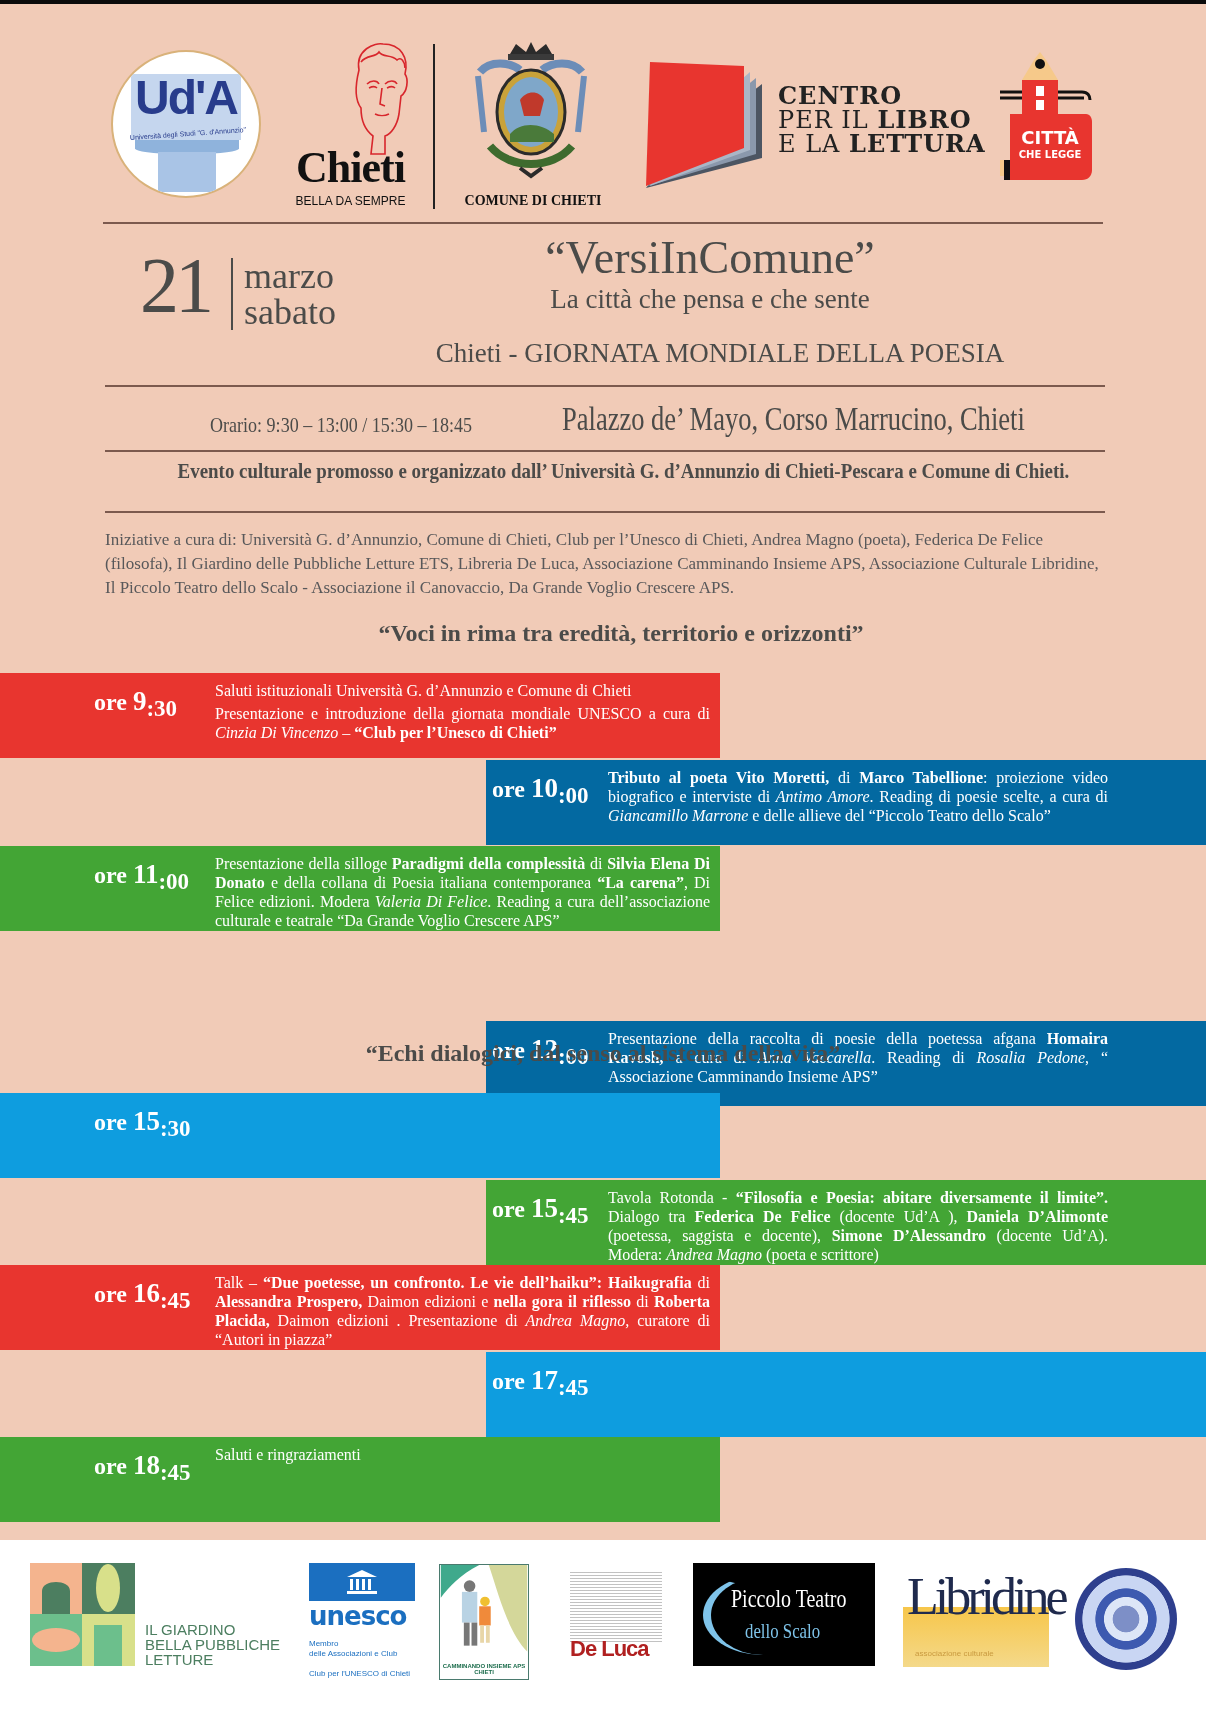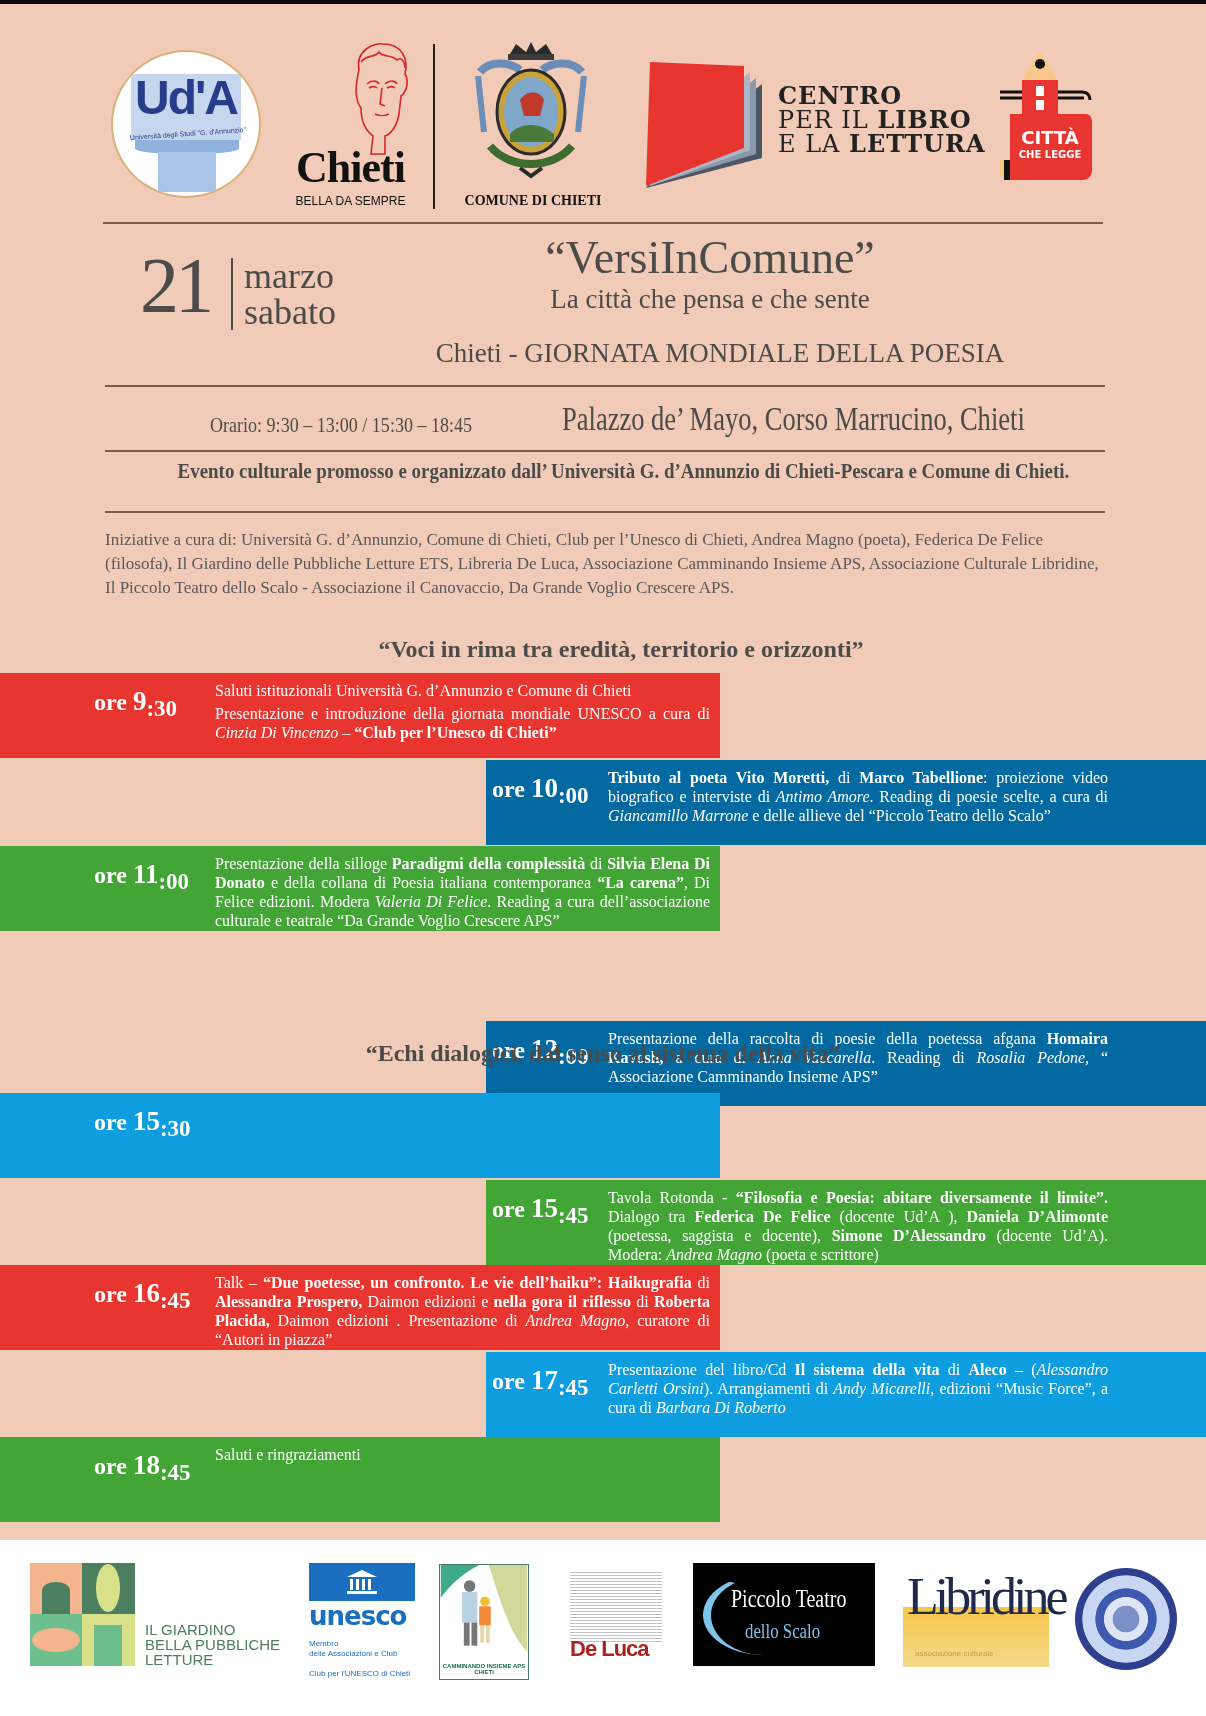--- a/index.html
+++ b/index.html
@@ -173,21 +173,21 @@
 <div class="abs venue">Palazzo de’ Mayo, Corso Marrucino, Chieti</div>
 
 <div class="abs rule" style="left:105px; top:450px; width:1000px;"></div>
 
 <div class="abs promo"><span>Evento culturale promosso e organizzato dall’ Università G. d’Annunzio di Chieti-Pescara e Comune di Chieti.</span></div>
 
 <div class="abs rule" style="left:105px; top:511px; width:1000px;"></div>
 
 <div class="abs credits">Iniziative a cura di: Università G. d’Annunzio, Comune di Chieti, Club per l’Unesco di Chieti, Andrea Magno (poeta), Federica De Felice (filosofa), Il Giardino delle Pubbliche Letture ETS, Libreria De Luca, Associazione Camminando Insieme APS, Associazione Culturale Libridine, Il Piccolo Teatro dello Scalo - Associazione il Canovaccio, Da Grande Voglio Crescere APS.</div>
 
-<div class="abs section-title" style="top:636px;padding-left:36px;">“Voci in rima tra eredità, territorio e orizzonti”</div>
+<div class="abs section-title" style="top:620px;padding-left:36px;">“Voci in rima tra eredità, territorio e orizzonti”</div>
 
 <div id="schedule">
     <div class="slot left" style="top: 673px; background: rgb(232, 53, 47);">
       <div class="time"><span>ore </span><span class="hh">9</span><span class="mm">:30</span></div>
       <div class="desc">Saluti istituzionali Università G. d’Annunzio e Comune di Chieti<br><span style="display:block;height:4px"></span>Presentazione e introduzione della giornata mondiale UNESCO a cura di <i>Cinzia Di Vincenzo</i> – <b>“Club per l’Unesco di Chieti”</b></div>
     </div>
     <div class="slot right" style="top: 760px; background: #0369a1;">
       <div class="time"><span>ore </span><span class="hh">10</span><span class="mm">:00</span></div>
       <div class="desc"><b>Tributo al poeta Vito Moretti,</b> di <b>Marco Tabellione</b>: proiezione video biografico e interviste di <i>Antimo Amore</i>. Reading di poesie scelte, a cura di <i>Giancamillo Marrone</i> e delle allieve del “Piccolo Teatro dello Scalo”</div>
     </div>
@@ -205,21 +205,20 @@
     <div class="slot right" style="top: 1180px; background: rgb(67, 165, 53);">
       <div class="time"><span>ore </span><span class="hh">15</span><span class="mm">:45</span></div>
       <div class="desc">Tavola Rotonda - <b>“Filosofia e Poesia: abitare diversamente il limite”.</b> Dialogo tra <b>Federica De Felice</b> (docente Ud’A ), <b>Daniela D’Alimonte</b> (poetessa, saggista e docente), <b>Simone D’Alessandro</b> (docente Ud’A). Modera: <i>Andrea Magno</i> (poeta e scrittore)</div>
     </div>
     <div class="slot left" style="top: 1265px; background: rgb(232, 53, 47);">
       <div class="time"><span>ore </span><span class="hh">16</span><span class="mm">:45</span></div>
       <div class="desc">Talk – <b>“Due poetesse, un confronto. Le vie dell’haiku”: Haikugrafia</b> di <b>Alessandra Prospero,</b> Daimon edizioni e <b>nella gora il riflesso</b> di <b>Roberta Placida,</b> Daimon edizioni . Presentazione di <i>Andrea Magno,</i> curatore di “Autori in piazza”</div>
     </div>
     <div class="slot right" style="top: 1352px; background: rgb(14, 157, 223);">
       <div class="time"><span>ore </span><span class="hh">17</span><span class="mm">:45</span></div>
-      <div class="desc">Presentazione del libro/Cd <b>Il sistema della vita</b> di <b>Aleco</b> – (<i>Alessandro Carletti Orsini</i>). Arrangiamenti di <i>Andy Micarelli,</i> edizioni “Music Force”, a cura di <i>Barbara Di Roberto</i></div>
     </div>
     <div class="slot left" style="top: 1437px; background: rgb(67, 165, 53);">
       <div class="time"><span>ore </span><span class="hh">18</span><span class="mm">:45</span></div>
       <div class="desc">Saluti e ringraziamenti</div>
     </div>
   </div>
 
 <div class="abs section-title" style="top:1040px;">“Echi dialogici, dal senso al sistema della vita”</div>
 
 <div class="abs footer"></div>

